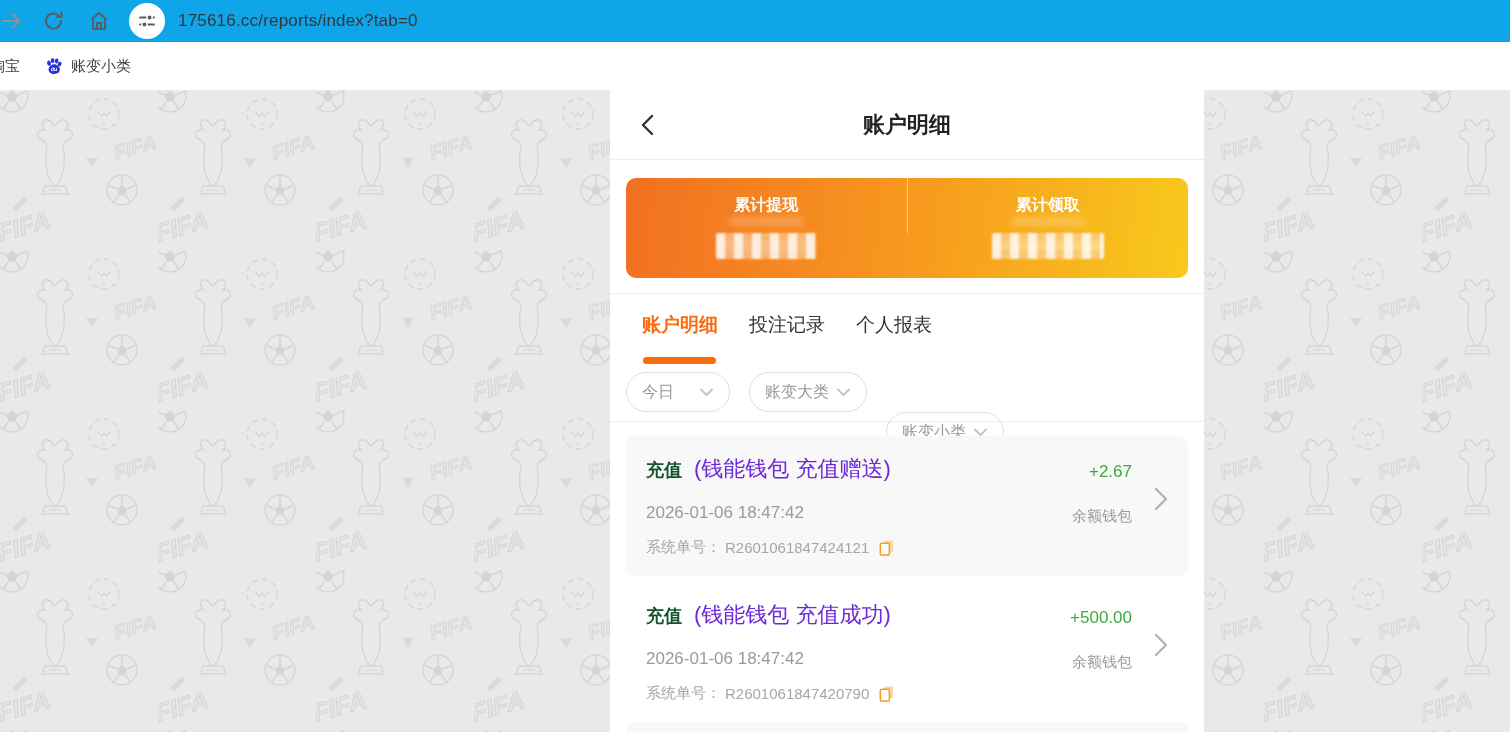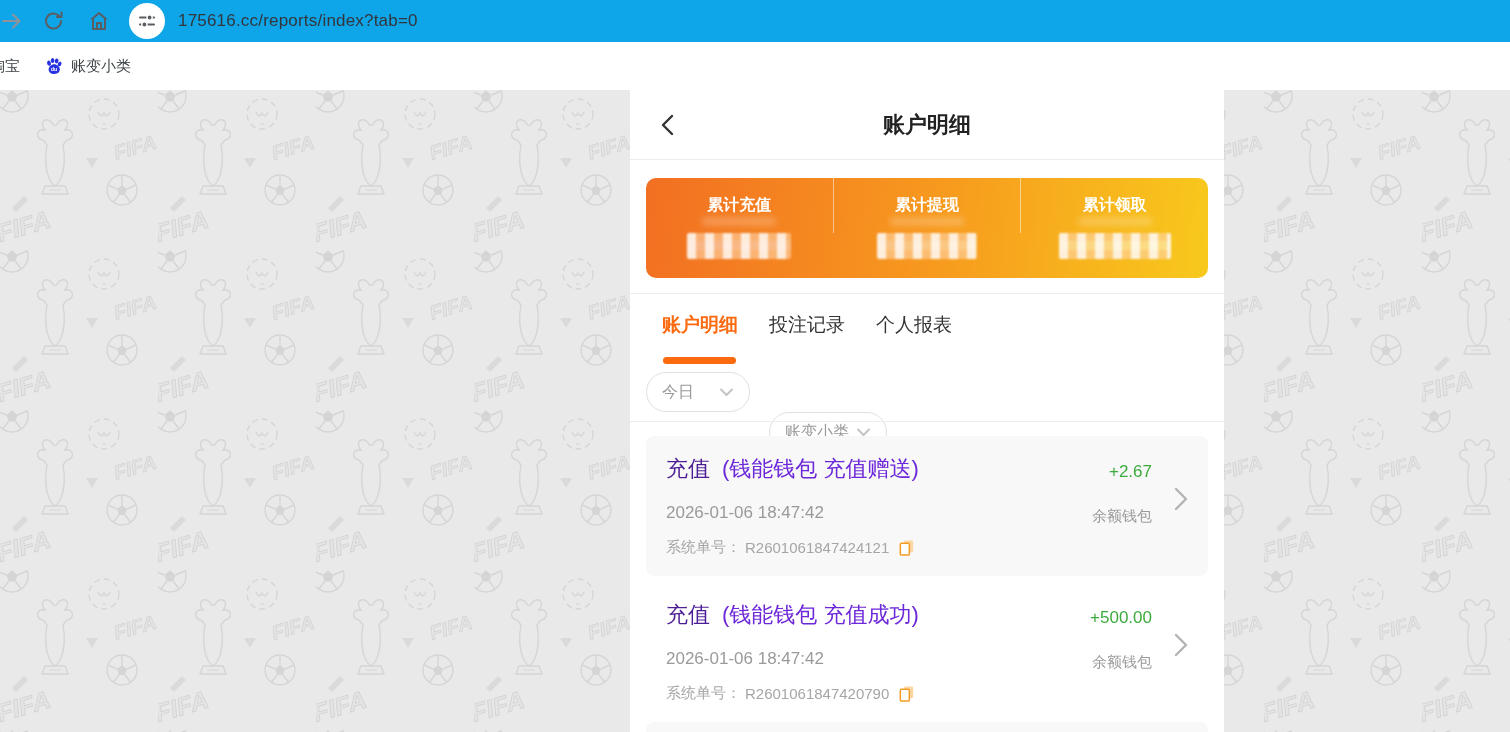--- a/index.html
+++ b/index.html
@@ -21,21 +21,21 @@
   .bookmarks { position:absolute; top:42px; left:0; width:1510px; height:48px; background:#fff; }
   .bm-item { position:absolute; top:0; height:48px; display:flex; align-items:center; gap:7px;
              font-size:15px; color:#3c4043; }
   .bm-taobao { left:-10px; }
   .bm-baidu  { left:44px; }
 
   
   .page-bg { position:absolute; top:90px; left:0; width:1510px; height:642px; }
 
   
-  .panel { position:absolute; top:90px; left:630px; width:594px; height:642px; background:#fff; overflow:hidden;padding-left:44px; }
+  .panel { position:absolute; top:90px; left:610px; width:594px; height:642px; background:#fff; overflow:hidden;padding-left:44px; }
 
   .page-header { position:absolute; top:0; left:0; width:594px; height:70px; background:#fff;
                  border-bottom:1px solid #ececec; }
   .back-btn { position:absolute; left:26px; top:22px; width:26px; height:26px; cursor:pointer; }
   .page-title { position:absolute; left:0; top:0; width:594px; height:70px; line-height:70px;
                 text-align:center; font-size:22px; font-weight:bold; color:#222; }
 
   
   .summary-card { position:absolute; left:16px; top:88px; width:562px; height:100px; border-radius:10px;
                   background:linear-gradient(97deg,#f26f22 0%,#f79a1e 52%,#f8c91c 100%);
@@ -67,21 +67,21 @@
           font-size:16px; color:#999; cursor:pointer; }
   .pill-1 { width:104px; } .pill-2 { width:118px; } .pill-3 { width:118px;margin-top:40px; }
   .divider2 { position:absolute; top:331px; left:0; width:594px; height:0; border-top:1px solid #ededed; }
 
   
   .tx-card { position:absolute; left:16px; width:562px; height:140px; border-radius:8px; padding:18px 20px; cursor:pointer; }
   .tx-1 { top:346px; background:#f8f8f8; }
   .tx-2 { top:492px; background:#ffffff; }
   .tx-3 { top:632px; background:#f8f8f8; height:96px; }
   .tx-title-row { display:flex; align-items:baseline; gap:12px; }
-  .tx-type { font-size:22px; font-weight:normal; color:#4c1d95; }
+  .tx-type { font-size:18px; font-weight:bold; color:#14532d; }
   .tx-detail { font-size:22px; color:#6d28d9; }
   .tx-date { margin-top:19px; font-size:17px; color:#9a9a9a; }
   .tx-order { margin-top:15px; font-size:15px; color:#a6a6a6; display:flex; align-items:center; gap:8px; }
   .tx-right { position:absolute; right:56px; top:26px; text-align:right; }
   .tx-amount { font-size:17px; color:#3cab3c; }
   .tx-wallet { margin-top:25px; font-size:15px; color:#9b9b9b; }
   .tx-chevron { position:absolute; right:16px; top:50px; width:22px; height:26px; }
   .copy-btn { width:19px; height:19px; cursor:pointer; }
 </style>
 </head>
@@ -174,25 +174,20 @@
 
     <div class="page-header">
       <svg class="back-btn" viewBox="0 0 26 26" fill="none" stroke="#333" stroke-width="2.4" stroke-linecap="round" stroke-linejoin="round">
           <path d="M16 4 L7 13 L16 22"></path>
         </svg>
       <div class="page-title">账户明细</div>
     </div>
 
     <div class="summary-card">
       <div class="sum-col">
-        <div class="sum-label">累计充值</div>
-        <div class="sum-smudge"></div>
-        <div class="mosaic m1"></div>
-      </div>
-      <div class="sum-col">
         <div class="sum-label">累计提现</div>
         <div class="sum-smudge"></div>
         <div class="mosaic m2"></div>
       </div>
       <div class="sum-col">
         <div class="sum-label">累计领取</div>
         <div class="sum-smudge"></div>
         <div class="mosaic m3"></div>
       </div>
     </div>
@@ -202,20 +197,26 @@
     <div class="tabs">
       <span class="tab active">账户明细</span>
       <span class="tab">投注记录</span>
       <span class="tab">个人报表</span>
     </div>
     <div class="tab-underline"></div>
 
     <div class="filters">
       <div class="pill pill-1">
         <span>今日</span>
+        <svg width="15" height="10" viewBox="0 0 15 10" fill="none" stroke="#c4c4c4" stroke-width="2" stroke-linecap="round" stroke-linejoin="round">
+            <path d="M2 2.5 L7.5 8 L13 2.5"></path>
+          </svg>
+      </div>
+      <div class="pill pill-2">
+        <span>账变大类</span>
         <svg width="15" height="10" viewBox="0 0 15 10" fill="none" stroke="#c4c4c4" stroke-width="2" stroke-linecap="round" stroke-linejoin="round">
             <path d="M2 2.5 L7.5 8 L13 2.5"></path>
           </svg>
       </div>
       <div class="pill pill-3">
         <span>账变小类</span>
         <svg width="15" height="10" viewBox="0 0 15 10" fill="none" stroke="#c4c4c4" stroke-width="2" stroke-linecap="round" stroke-linejoin="round">
             <path d="M2 2.5 L7.5 8 L13 2.5"></path>
           </svg>
       </div>

